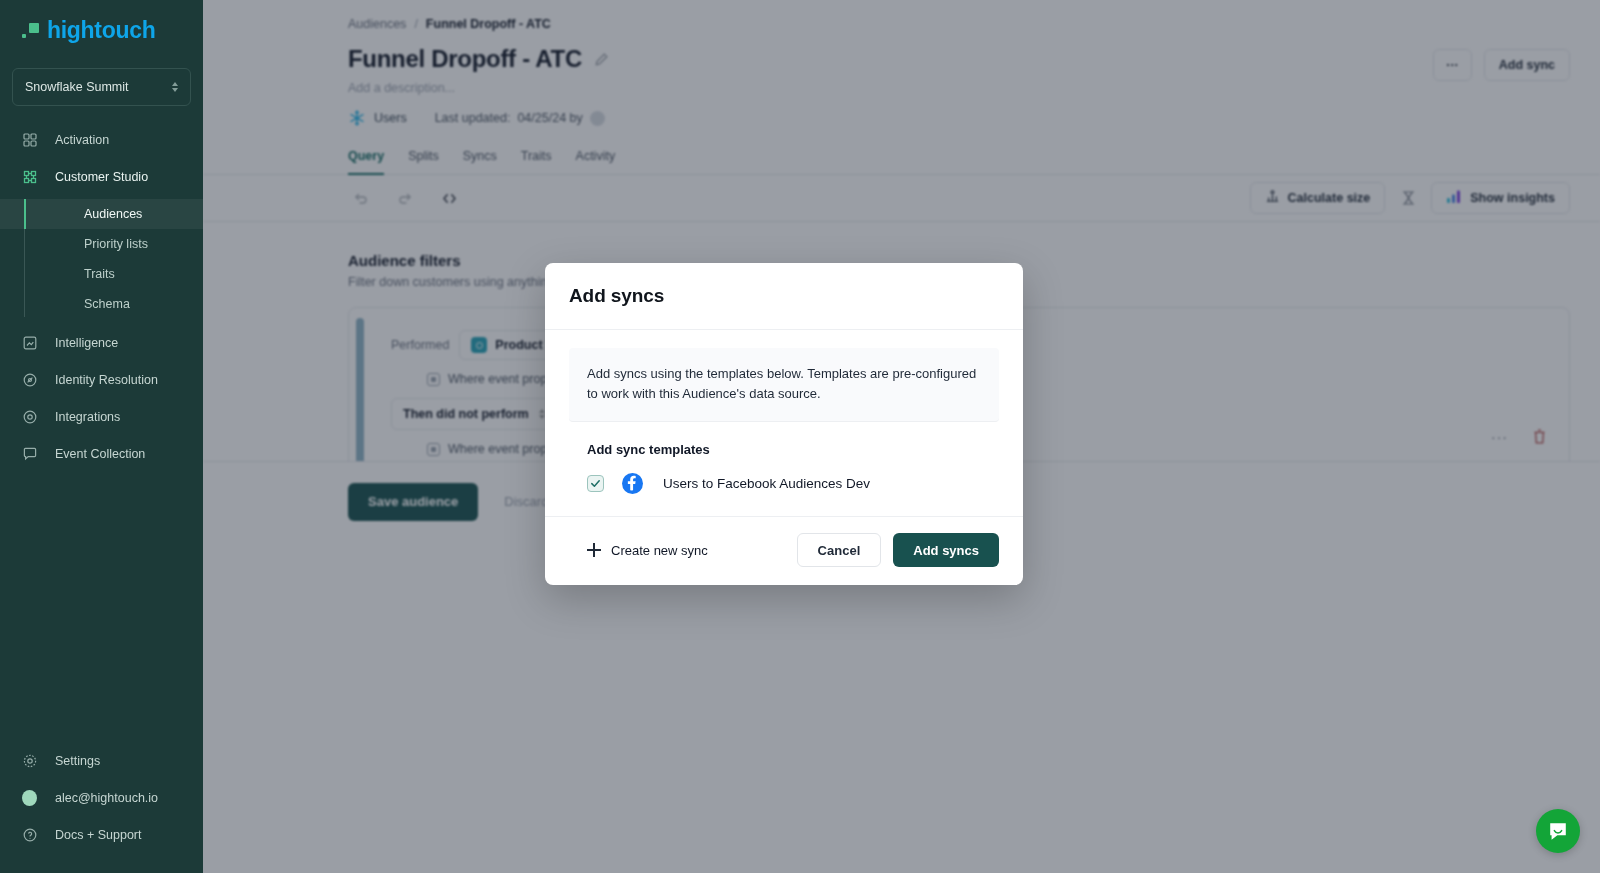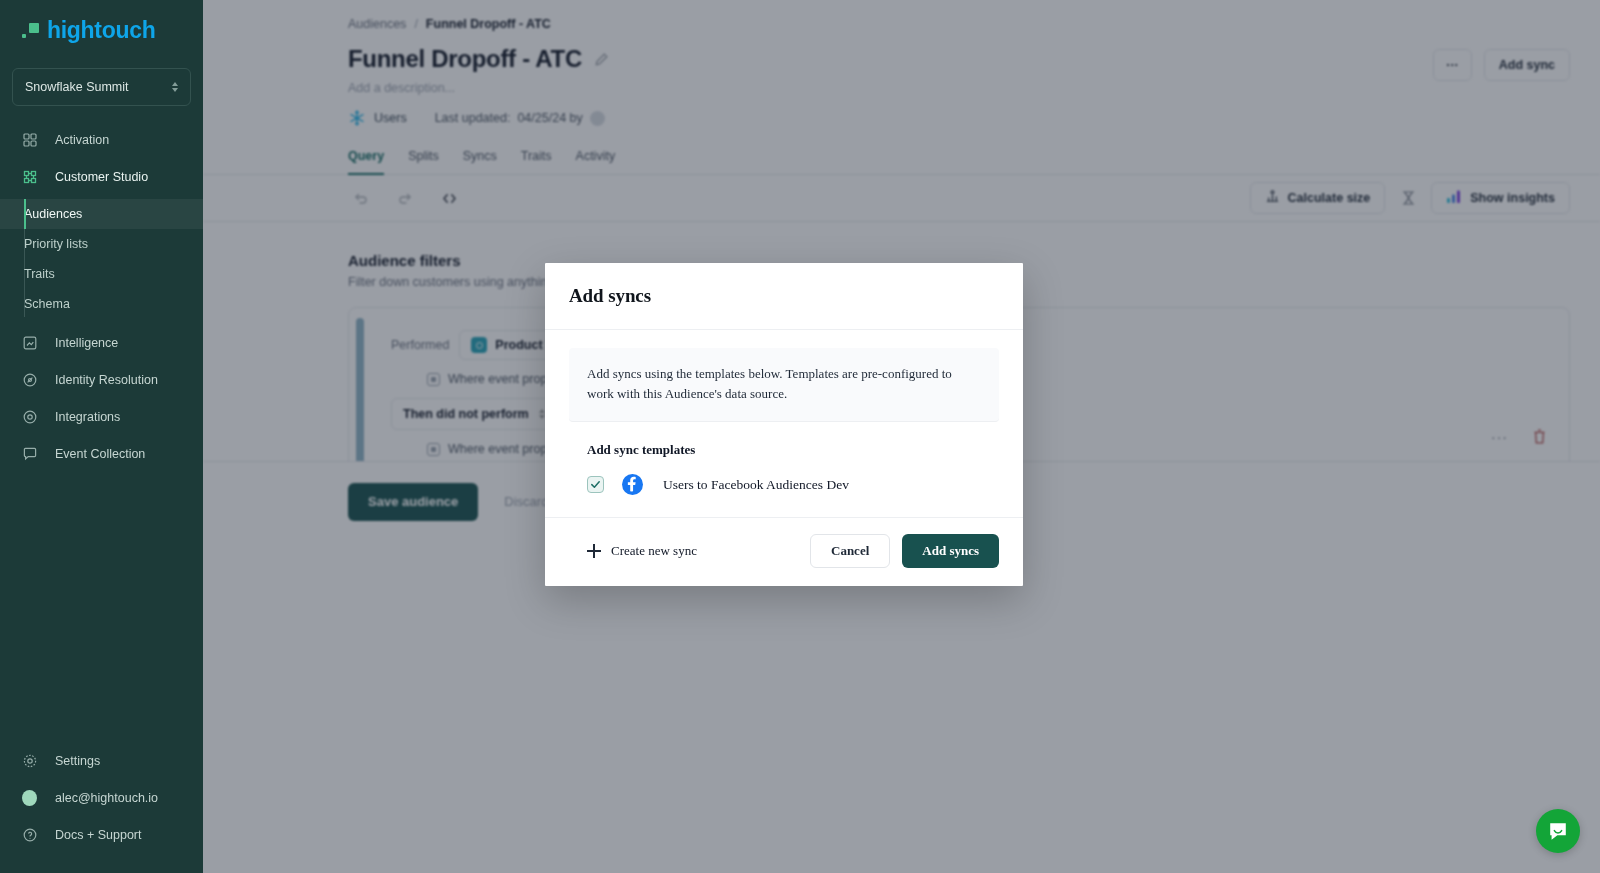--- a/index.html
+++ b/index.html
@@ -64,21 +64,21 @@
   .nav-ico { width: 15px; height: 15px; flex: 0 0 15px; display: flex; align-items: center; justify-content: center; }
   .nav-ico svg { display: block; }
 
   .subnav { position: relative; margin: 6px 0 8px 0; }
   .subnav::before {
     content: ""; position: absolute; left: 24px; top: 2px; bottom: 2px;
     width: 1px; background: #3A5755;
   }
   .sub-item {
     display: block; height: 30px; line-height: 30px;
-    padding-left: 24px; color: #BDD0CB; font-size: 12.5px;
+    padding-left: 84px; color: #BDD0CB; font-size: 12.5px;
     cursor: pointer; position: relative;
   }
   .sub-item.selected { background: rgba(255,255,255,.06); color: #F0F7F5; }
   .sub-item.selected::before {
     content: ""; position: absolute; left: 24px; top: 0; bottom: 0; width: 2px;
     background: #4BBF8C;
   }
 
   .nav-spacer { flex: 1 1 auto; }
   .nav-bottom { padding-bottom: 22px; }
@@ -208,24 +208,23 @@
   
   .overlay {
     position: absolute; inset: 0; background: rgba(31,41,55,0.45);
     z-index: 20;
   }
   .main-inner { filter: blur(1.1px); }
 
   
   .modal {
     position: absolute; left: 545px; top: 263px; width: 478px;
-    background: #fff; border-radius: 1px; z-index: 40;
+    background: #fff; border-radius: 8px; z-index: 40;
     box-shadow: 0 14px 40px rgba(0,0,0,.22);
     overflow: hidden;
-    font-family: Liberation Serif, serif;
   }
   .modal-head { padding: 22px 24px; border-bottom: 1px solid #EDEFF2; }
   .modal-title { font-size: 19px; font-weight: 600; color: #10151C; letter-spacing: -0.1px; }
   .modal-body { padding: 18px 24px 0 24px; }
   .info-box {
     background: #F9FAFC; border-radius: 4px;
     padding: 16px 18px 18px 18px;
     border-bottom: 1px solid #EDEFF2;
   }
   .info-text { font-size: 13px; line-height: 1.5; color: #1F2937; }

